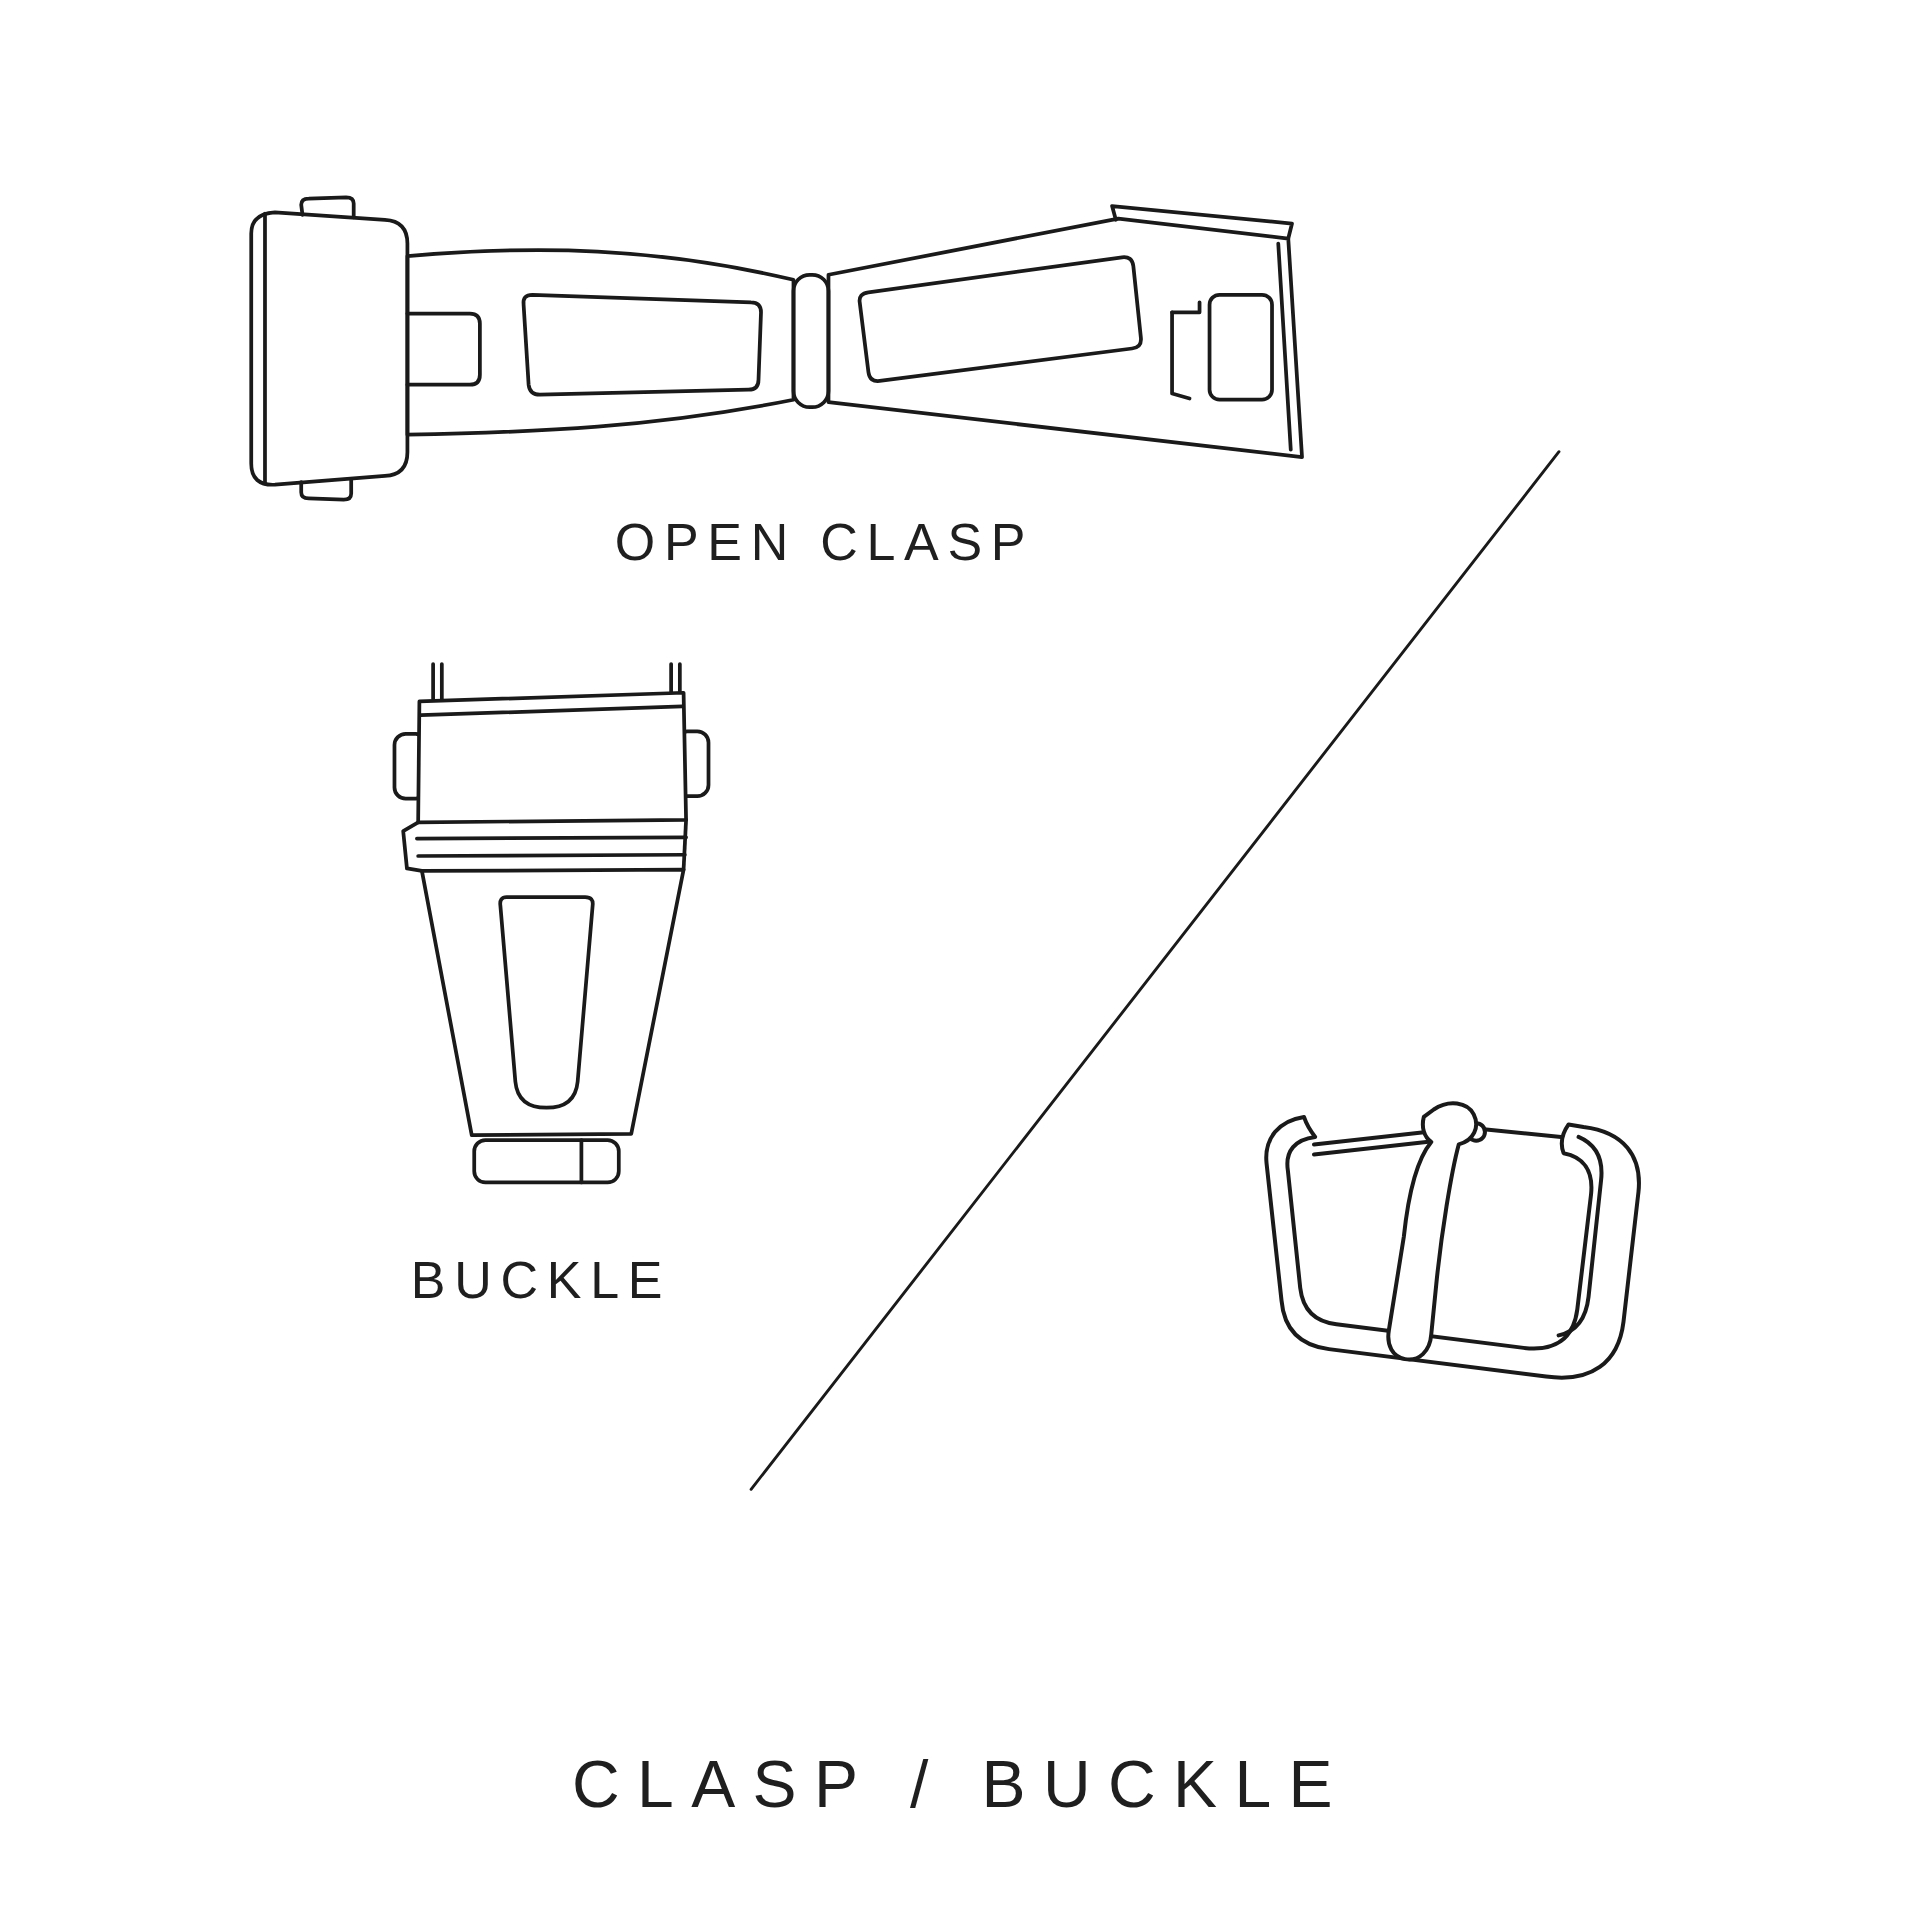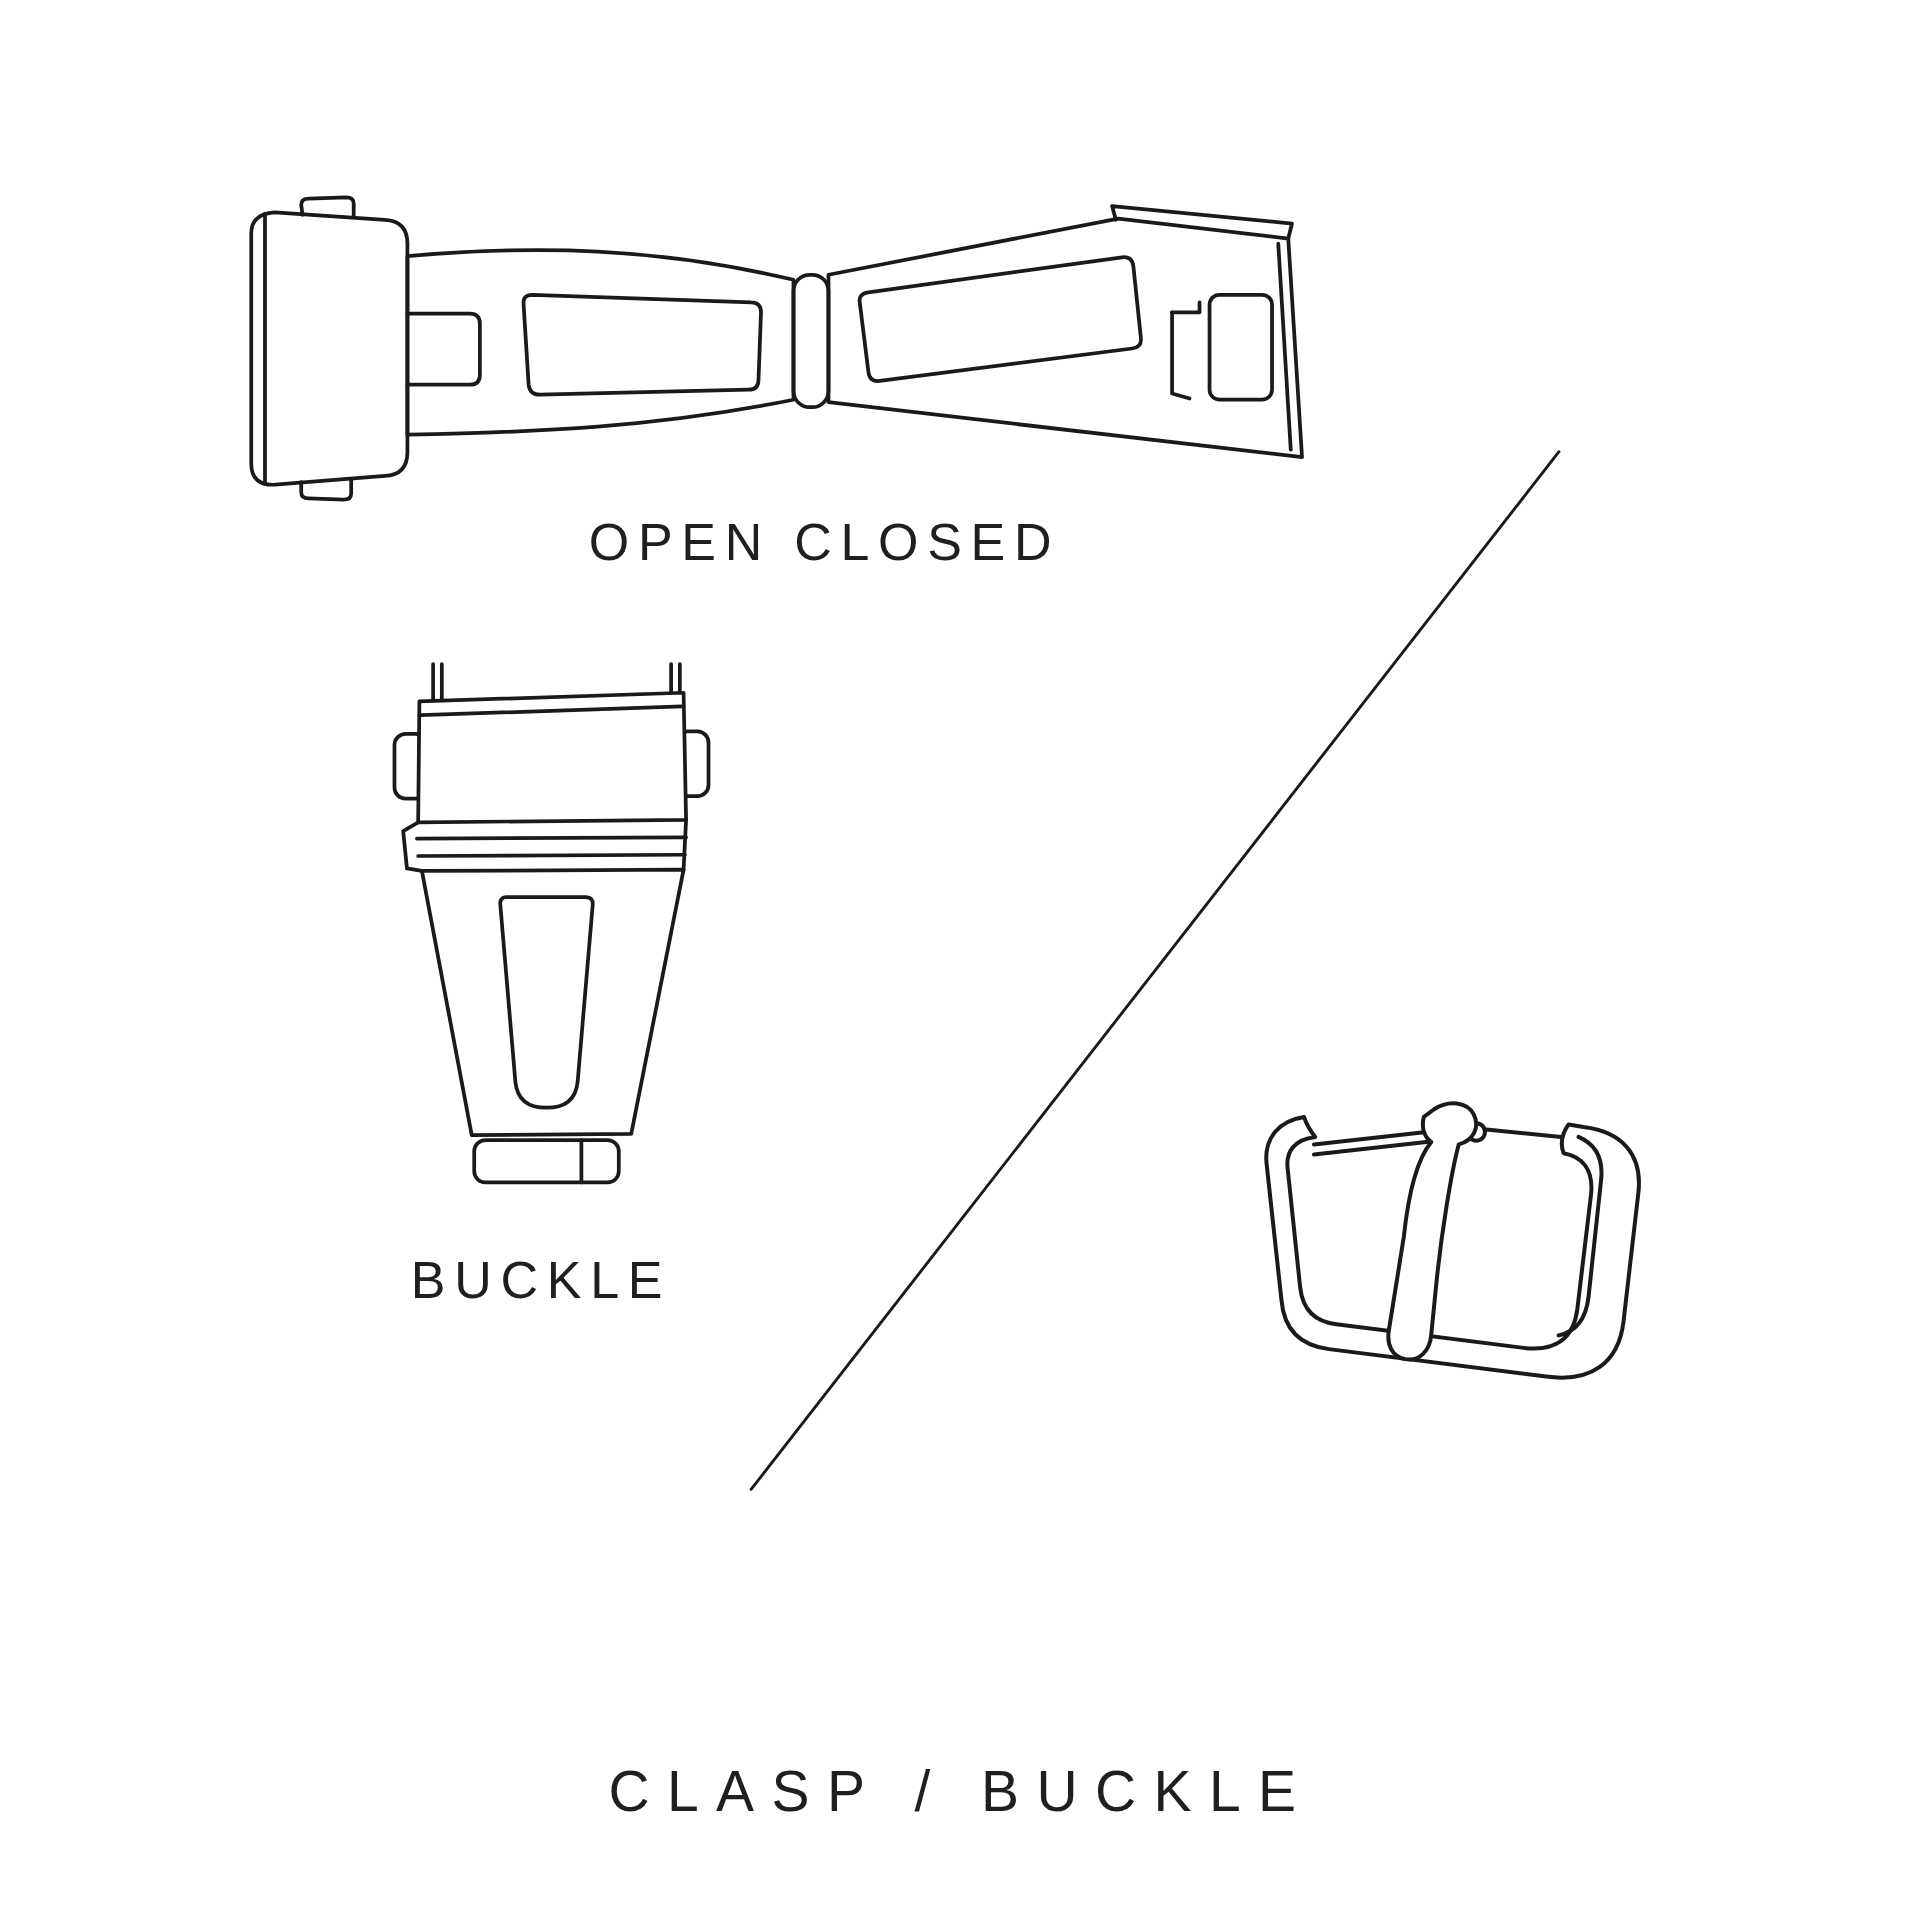--- a/index.html
+++ b/index.html
@@ -35,26 +35,25 @@
     letter-spacing:8.7px;
     text-align:center;
     white-space:nowrap;
   }
   .diagram-title{
     position:absolute;
     left:0;
     right:9px;
     top:1746px;
     color:var(--text);
-    font-size:57px;
+    font-size:66px;
     font-weight:400;
     letter-spacing:17.4px;
     text-align:center;
     white-space:nowrap;
-    margin-top:12px;
   }
 </style>
 </head>
 <body>
 
 <div class="canvas">
 
   <div class="illustration" style="left:225px; top:187px; width:1087px; height:313px;">
     <svg width="1087" height="313" viewBox="0 0 870 250">
       <g fill="none" stroke="currentColor" stroke-width="3" stroke-linejoin="round" stroke-linecap="round">
@@ -82,21 +81,21 @@
           <path d="M 843,45 L 853,210"></path>
           <path d="M 515,84 L 718,56 Q 726,55 727,63 L 733,120 Q 734,128 726,129 L 524,155 Q 516,156 515,148 L 508,92 Q 507,85 515,84 Z"></path>
           <rect x="788" y="86" width="50" height="84" rx="8"></rect>
           <path d="M 758,100 L 780,100 L 780,92"></path>
           <path d="M 758,100 L 758,165 L 772,169"></path>
         </g>
       </g>
     </svg>
   </div>
 
-  <div class="caption" style="left:535px; top:512px; width:579px;">OPEN CLOSED</div>
+  <div class="caption" style="left:535px; top:512px; width:579px;">OPEN CLASP</div>
 
   <div class="illustration" style="left:387px; top:656px; width:324px; height:562px;">
     <svg width="324" height="562" viewBox="0 0 260 450">
       <g fill="none" stroke="currentColor" stroke-width="3" stroke-linejoin="round" stroke-linecap="round">
 
         <g>
           <path d="M 37,6 L 37,34"></path>
             <path d="M 44,6 L 44,34"></path>
           <path d="M 228,6 L 228,34"></path>
             <path d="M 235,6 L 235,34"></path>

